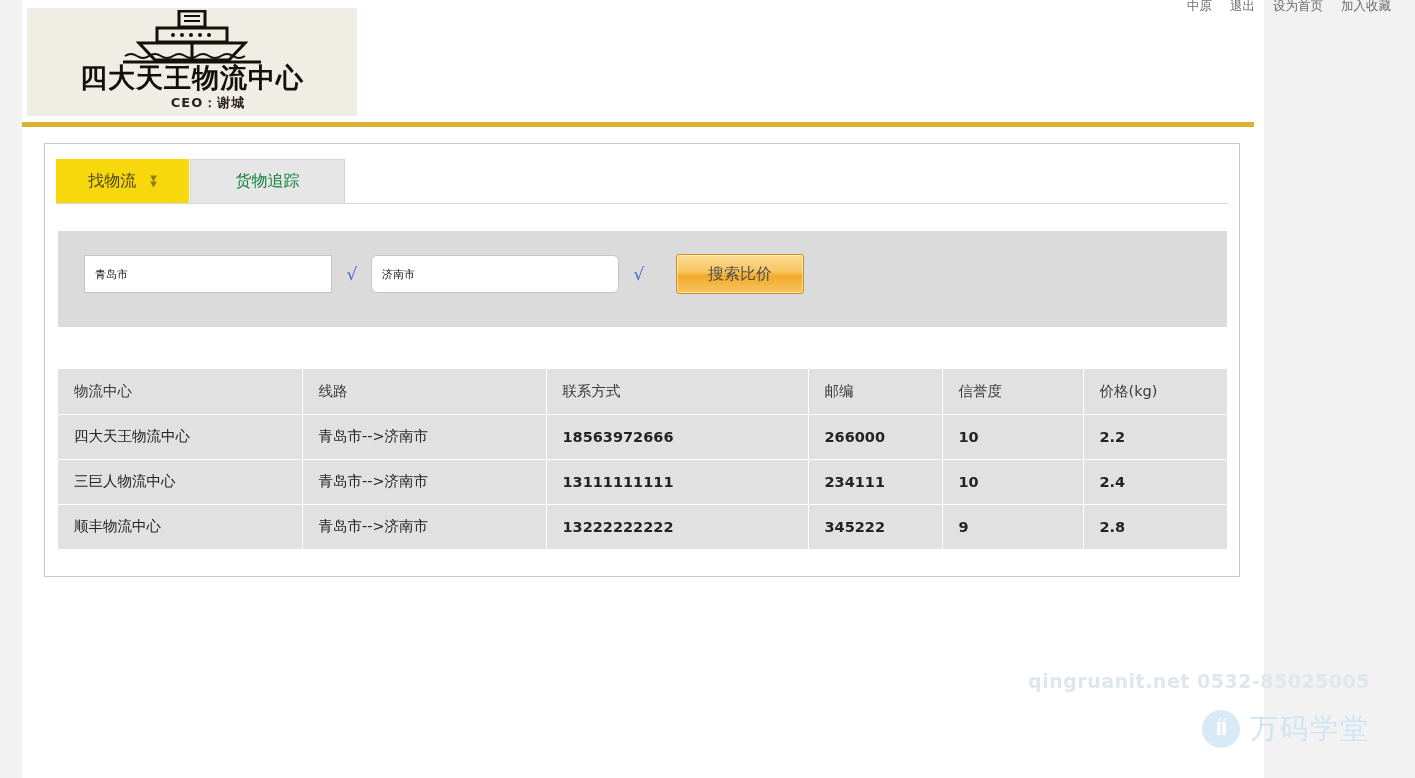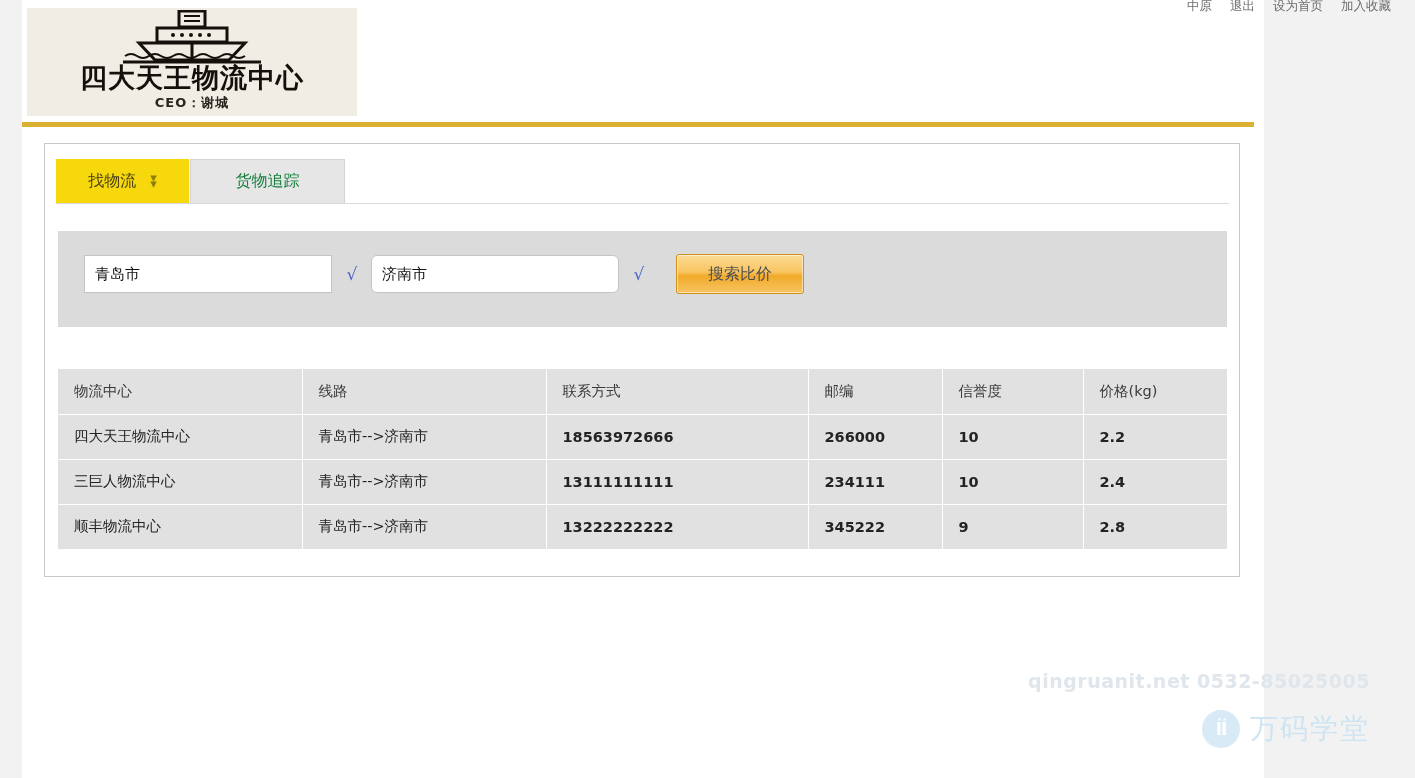--- a/index.html
+++ b/index.html
@@ -85,20 +85,21 @@
   .logo-ceo {
     position: absolute;
     left: 0;
     top: 86px;
     width: 100%;
     text-align: center;
     font-size: 13px;
     font-weight: bold;
     color: #2a2520;
     letter-spacing: 1px;
+    padding-left: 16px;
   }
 
   
   .mainnav {
     position: absolute;
     right: 162px;
     top: 80px;
     display: flex;
     align-items: center;
     gap: 34px;
@@ -197,21 +198,21 @@
     left: 26px;
     top: 23px;
     display: flex;
     align-items: center;
   }
   .txt-input {
     width: 248px;
     height: 38px;
     border: 1px solid #c5c5c5;
     background: #ffffff;
-    font-size: 15px;
+    font-size: 11px;
     color: #111;
     padding: 0 10px;
     box-sizing: border-box;
     font-family: "DejaVu Sans", "Liberation Sans", sans-serif;
     outline: none;
   }
   .txt-input-2 {
     width: 248px;
     border-radius: 6px;
   }

